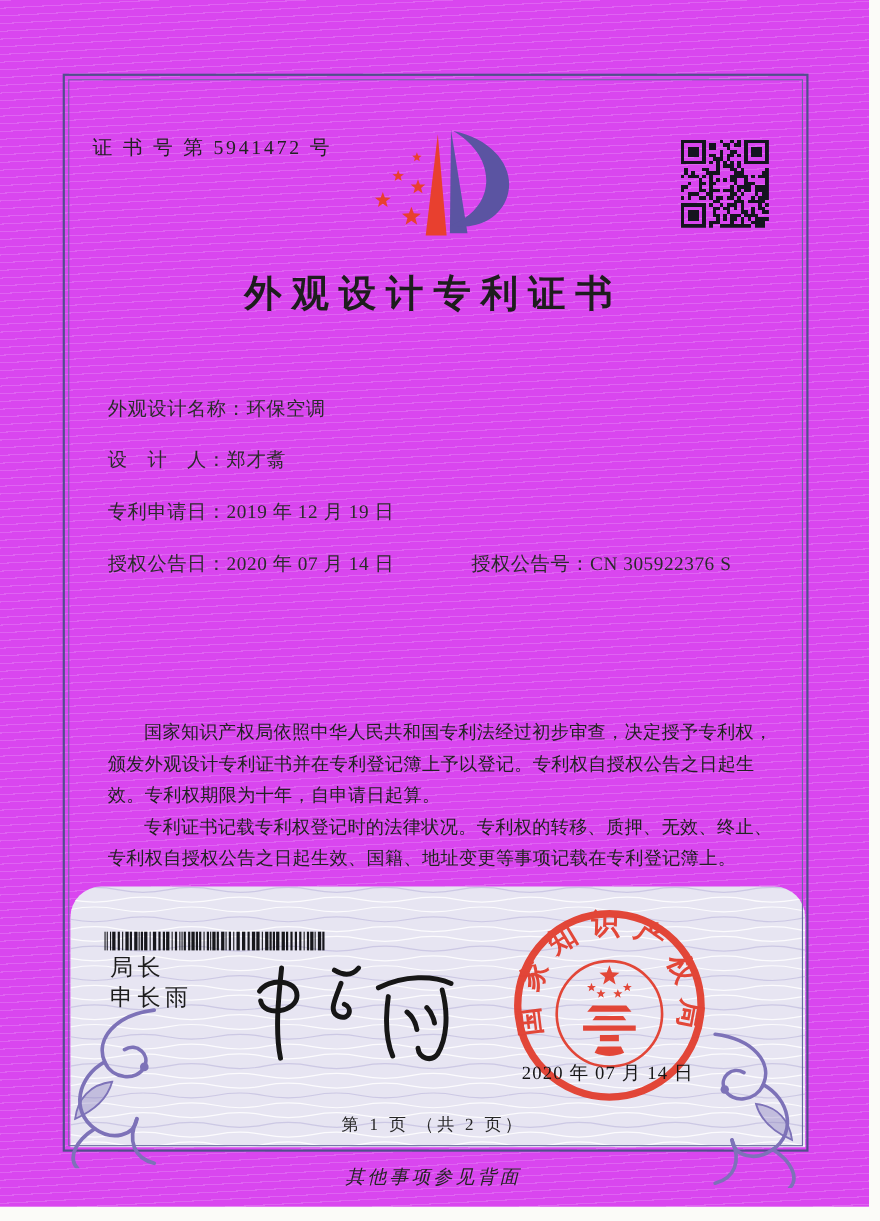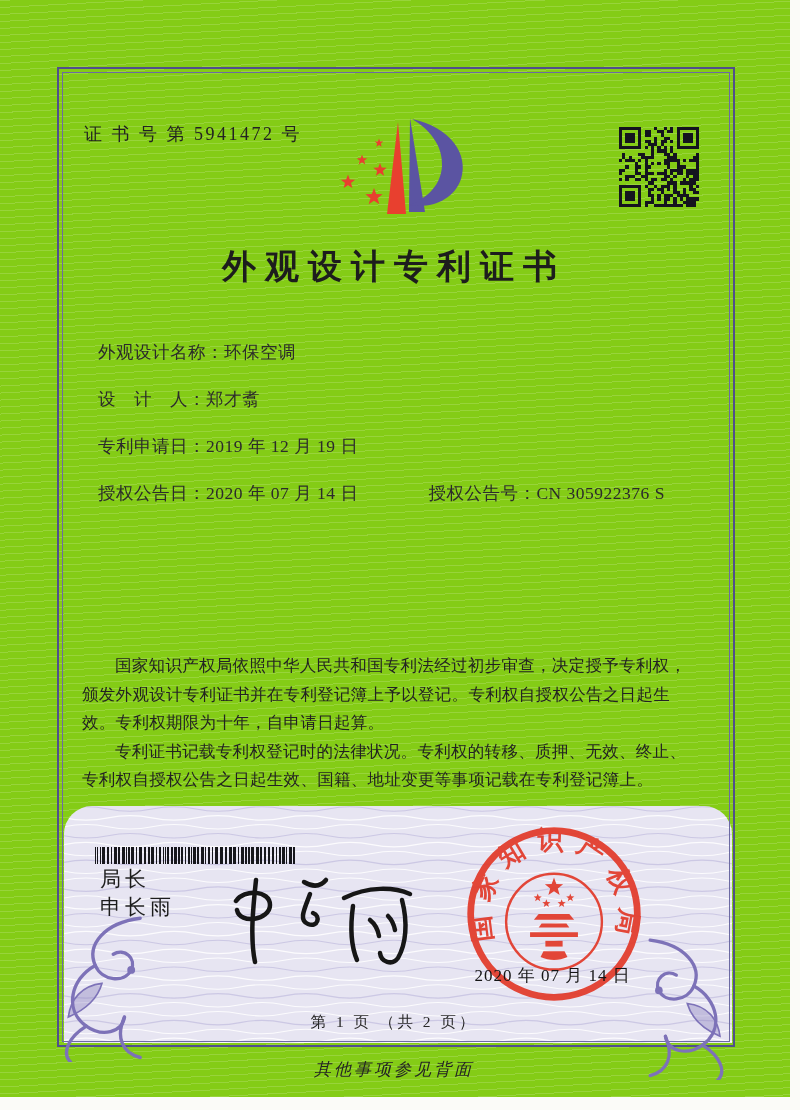--- a/index.html
+++ b/index.html
@@ -1,18 +1,18 @@
 <!DOCTYPE html>
 <html><head>
 <meta charset="utf-8">
 <style>
   html,body{margin:0;padding:0;background:#e9e9e9;}
   .page{
     position:relative;width:800px;height:1110px;overflow:hidden;
-    background:#84cc16;
+    background:#d946ef;
     font-family:"Liberation Serif","DejaVu Serif",serif;
     color:#2b2b2b;
   }
   .page::before{ 
     content:"";position:absolute;inset:0;
     background:repeating-linear-gradient(177deg, rgba(255,255,255,.16) 0 1px, rgba(0,0,0,0) 1px 7px);
     pointer-events:none;
   }
   .scan-strip-right{position:absolute;top:0;right:0;width:10px;height:100%;background:#fbfbf8;}
   .scan-strip-bottom{position:absolute;left:0;bottom:0;width:100%;height:13px;background:#fbfbf8;}
@@ -32,27 +32,27 @@
 
   .logo{position:absolute;left:328px;top:114px;width:150px;height:122px;}
   .qr{position:absolute;left:619px;top:127px;width:80px;height:80px;}
 
   .title{
     position:absolute;left:57px;top:244px;width:674px;text-align:center;
     font-size:34px;font-weight:bold;letter-spacing:9px;color:#1d1d1d;
   }
 
   .fields{position:absolute;left:98px;top:338px;width:618px;font-size:17.5px;line-height:28px;letter-spacing:.5px;}
-  .row{display:flex;margin-bottom:19px;}
+  .row{display:flex;margin-bottom:19px;margin-top:19px;}
   .row .lbl{white-space:pre;flex:none;}
   .row .val{white-space:pre-wrap;}
   .row.addr{margin-bottom:6px;}
   .row.grant .lbl2{margin-left:70px;white-space:pre;}
 
-  .legal{position:absolute;left:82px;top:652px;width:618px;font-size:16.5px;line-height:28.5px;letter-spacing:.3px;color:#222;}
+  .legal{position:absolute;left:98px;top:652px;width:618px;font-size:16.5px;line-height:28.5px;letter-spacing:.3px;color:#222;}
   .legal p{margin:0;text-indent:2em;}
 
   .barcode{position:absolute;left:95px;top:847px;width:206px;height:17px;display:flex;align-items:stretch;}
   .barcode span{flex:none;height:100%;background:#17171c;}
 
   .officer{position:absolute;left:100px;top:865px;font-family:"Liberation Sans","DejaVu Sans",sans-serif;
     font-size:21px;letter-spacing:4px;color:#1c1c1c;}
   .officer .name{}
 
   .sig{position:absolute;left:222px;top:868px;width:205px;height:102px;}

